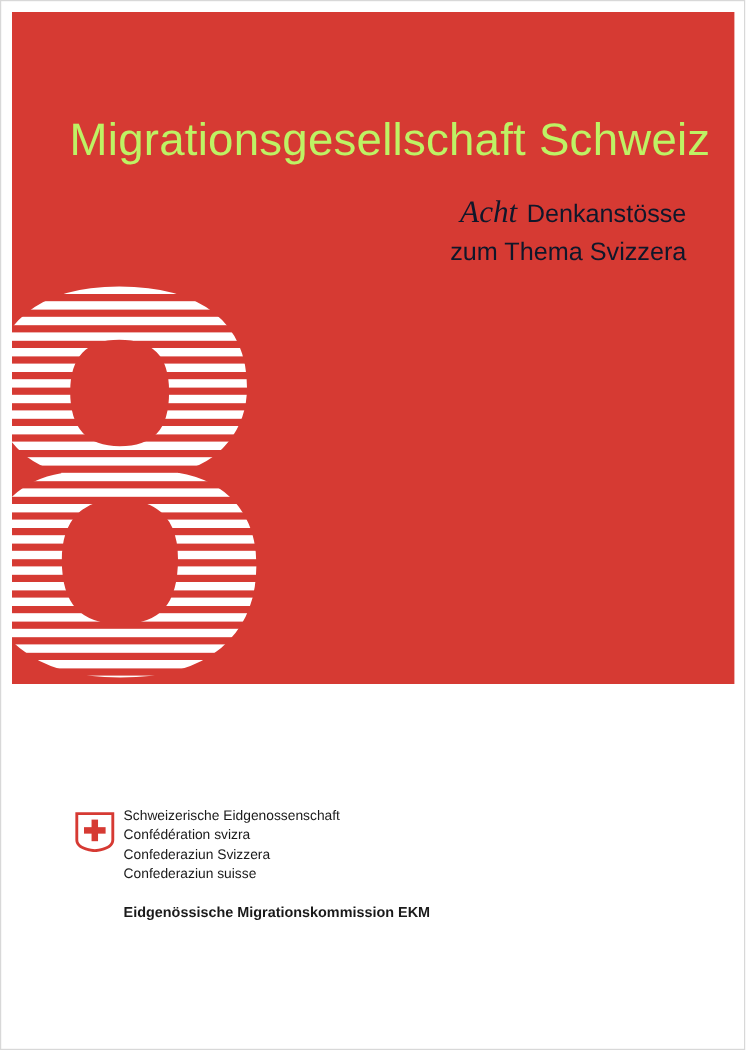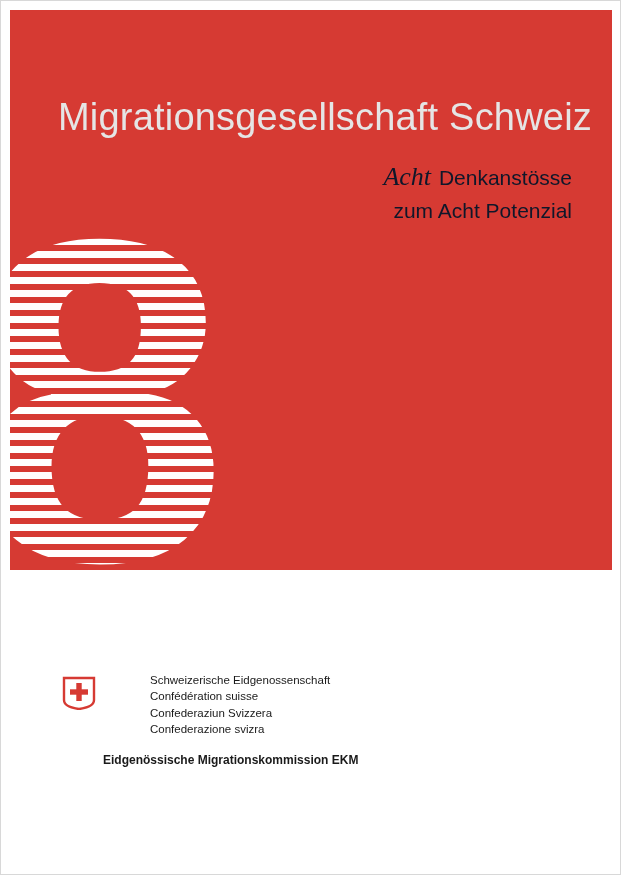--- a/index.html
+++ b/index.html
@@ -54,21 +54,21 @@
     overflow: hidden;
   }
   .figure8 svg { display: block; }
 
   
   .cover-title {
     position: absolute;
     left: 48px;
     top: 62px;
     width: 540px;
-    color: #e5e5e5;
+    color: #bef264;
     font-size: 38px;
     font-weight: 400;
     letter-spacing: 0.2px;
     line-height: 1.1;
   }
 
   .cover-subtitle {
     position: absolute;
     right: 40px;
     top: 148px;
@@ -88,21 +88,20 @@
   
   .footer {
     position: absolute;
     left: 62px;
     top: 672px;
     width: 480px;
   }
   .logo-row {
     display: flex;
     align-items: flex-start;
-    gap: 47px;
   }
   .swiss-cross-wrap {
     width: 34px;
     height: 34px;
     position: relative;
     flex: 0 0 34px;
     margin-top: 4px;
   }
   .swiss-cross-wrap svg { display: block; }
 
@@ -178,36 +177,36 @@
         </g>
       </svg>
     </div>
 
     <h1 class="cover-title">Migrationsgesellschaft Schweiz</h1>
 
     <div class="cover-subtitle">
       <div>
         <span class="accent">Acht</span><span> Denkanstösse</span>
       </div>
-      <div>zum Acht Potenzial</div>
+      <div>zum Thema Svizzera</div>
     </div>
   </div>
 
   <div class="footer">
     <div class="logo-row">
       <div class="swiss-cross-wrap">
         <svg width="34" height="34" viewBox="0 0 34 34" xmlns="http://www.w3.org/2000/svg">
           <path d="M2 2 H32 V24 Q32 31 17 33 Q2 31 2 24 Z" fill="none" stroke="#d63a33" stroke-width="2.4"></path>
           <rect x="14.3" y="7" width="5.4" height="18" fill="#d63a33"></rect>
           <rect x="8" y="13.3" width="18" height="5.4" fill="#d63a33"></rect>
         </svg>
       </div>
       <div class="admin-lines">
         <div>Schweizerische Eidgenossenschaft</div>
-        <div>Confédération suisse</div>
+        <div>Confédération svizra</div>
         <div>Confederaziun Svizzera</div>
-        <div>Confederazione svizra</div>
+        <div>Confederaziun suisse</div>
       </div>
     </div>
     <div class="unit-name">Eidgenössische Migrationskommission EKM</div>
   </div>
 
 </div>
 
 </body></html>

